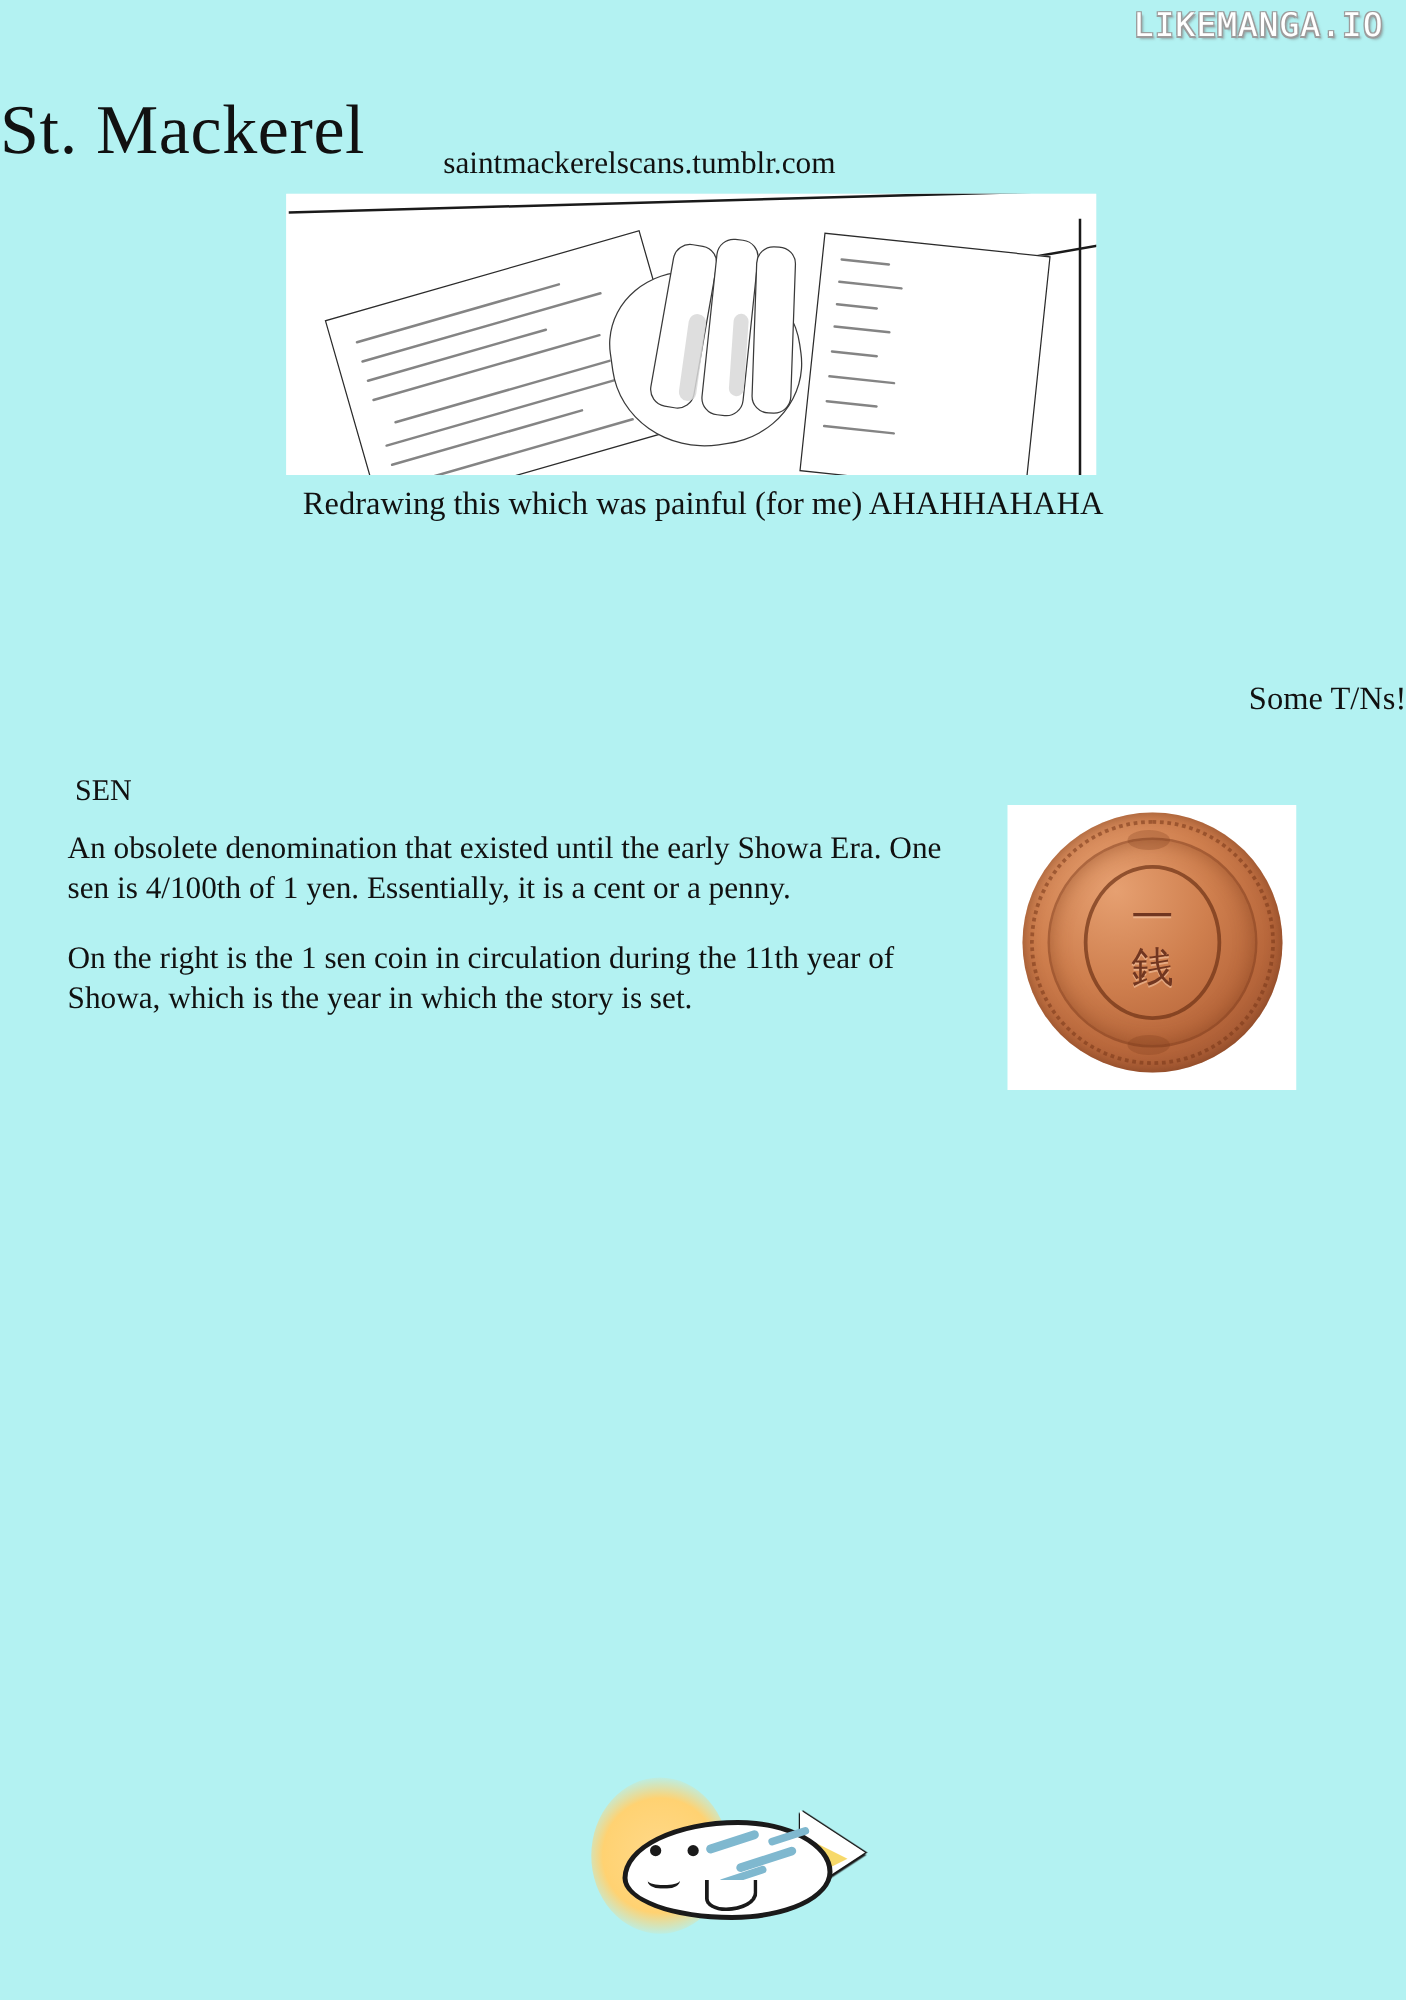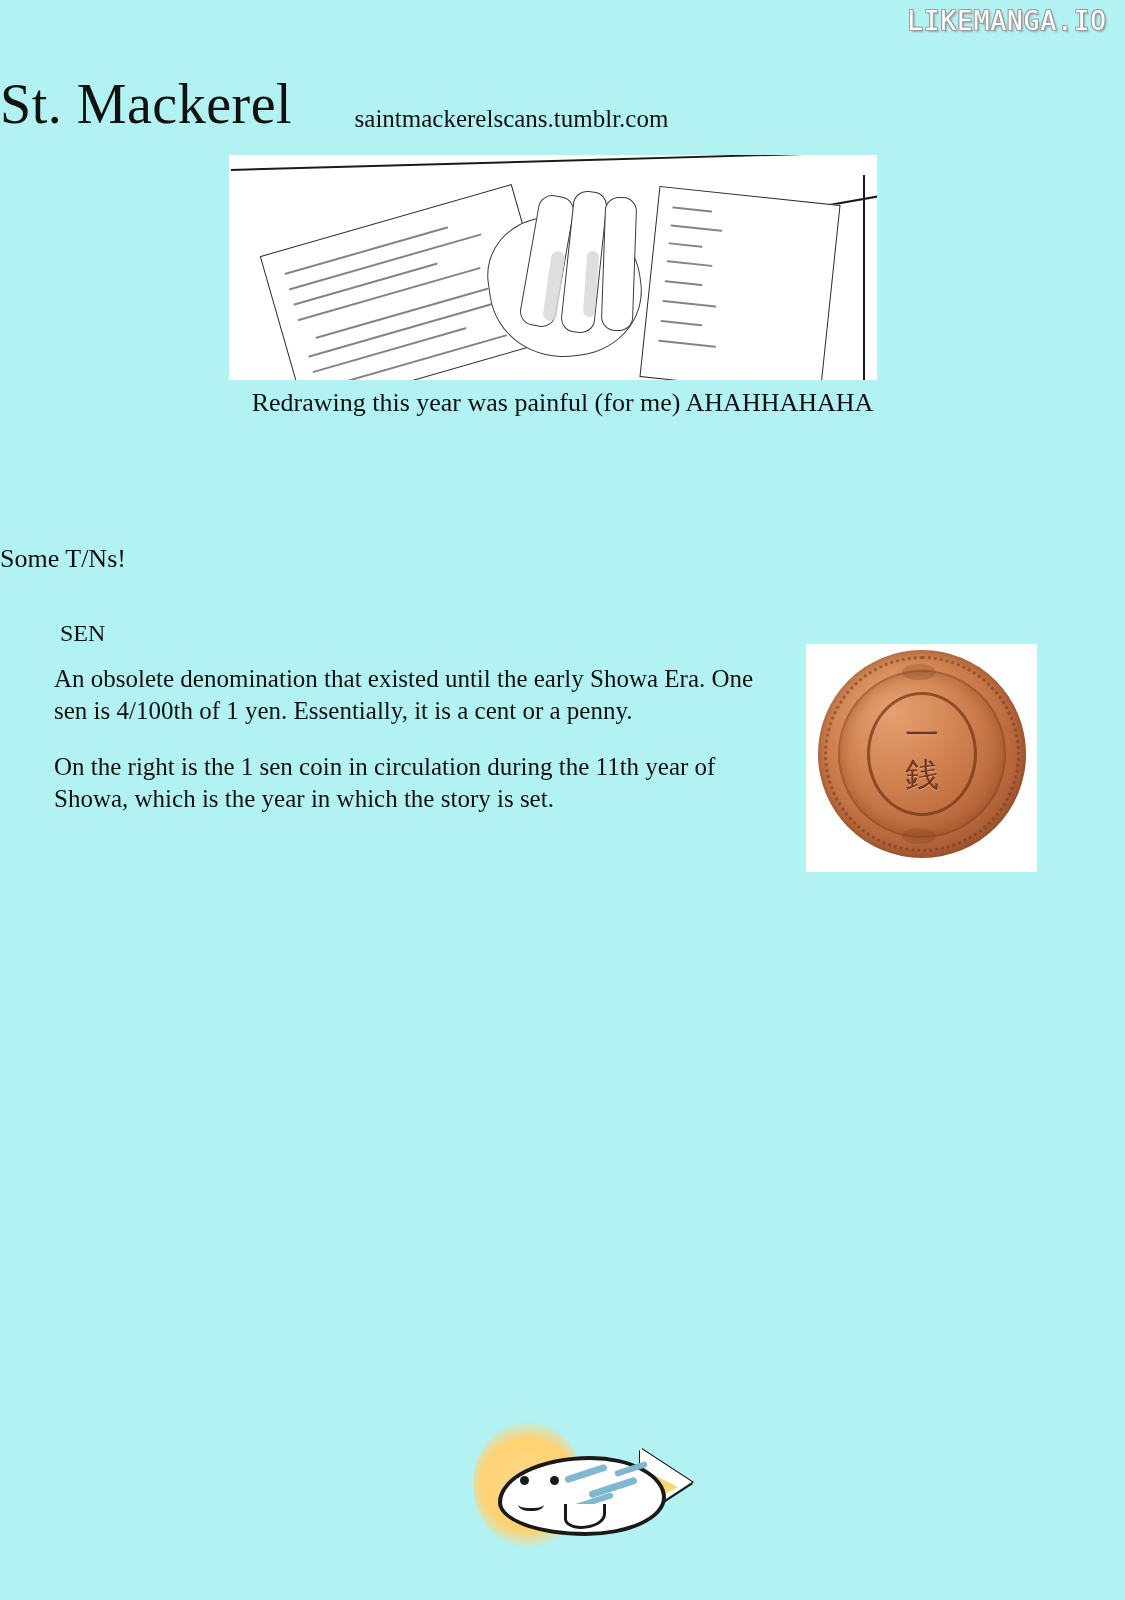--- a/index.html
+++ b/index.html
@@ -38,21 +38,21 @@
     left: 0;
     width: 1125px;
     text-align: left;
     font-size: 56px;
     font-weight: normal;
     color: #111;
     letter-spacing: 0.5px;
   }
   .site-url {
     position: absolute;
-    top: 105px;
+    top: 117px;
     left: 0;
     width: 1023px;
     text-align: center;
     font-size: 25px;
     color: #111;
   }
 
   
   .panel-wrap {
     position: absolute;
@@ -150,21 +150,21 @@
     text-align: center;
     font-size: 26px;
     color: #111;
   }
 
   .tn-heading {
     position: absolute;
     top: 544px;
     left: 0;
     width: 1125px;
-    text-align: left;
+    text-align: right;
     font-size: 26px;
     color: #111;
   }
 
   .term-title {
     position: absolute;
     left: 60px;
     top: 620px;
     font-size: 24px;
     color: #111;
@@ -364,21 +364,21 @@
 
     <div class="hand" style="left:260px; top:60px; width:150px; height:140px; transform:rotate(-8deg);"></div>
     <div class="finger" style="left:300px; top:40px; width:34px; height:130px; transform:rotate(10deg);"></div>
     <div class="finger" style="left:338px; top:36px; width:32px; height:140px; transform:rotate(6deg);"></div>
     <div class="finger" style="left:374px; top:42px; width:30px; height:132px; transform:rotate(2deg);"></div>
     <div class="shade" style="left:318px; top:96px; width:14px; height:70px; transform:rotate(8deg);"></div>
     <div class="shade" style="left:356px; top:96px; width:12px; height:66px; transform:rotate(4deg);"></div>
   </div>
 </div>
 
-<div class="caption">Redrawing this year was painful (for me) AHAHHAHAHA</div>
+<div class="caption">Redrawing this which was painful (for me) AHAHHAHAHA</div>
 
 <div class="tn-heading">Some T/Ns!</div>
 
 <div class="term-title">SEN</div>
 
 <div class="term-body">
   <p>An obsolete denomination that existed until the early Showa Era. One sen is 4/100th of 1 yen. Essentially, it is a cent or a penny.</p>
   <p>On the right is the 1 sen coin in circulation during the 11th year of Showa, which is the year in which the story is set.</p>
 </div>
 

